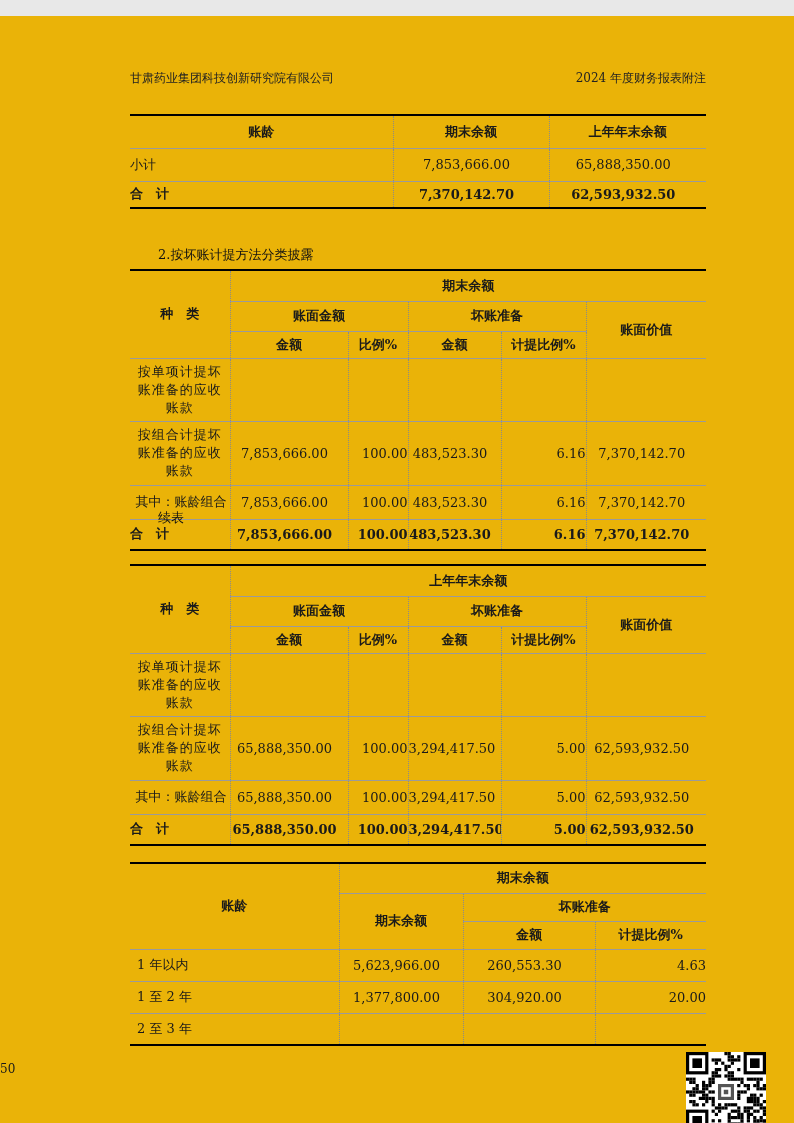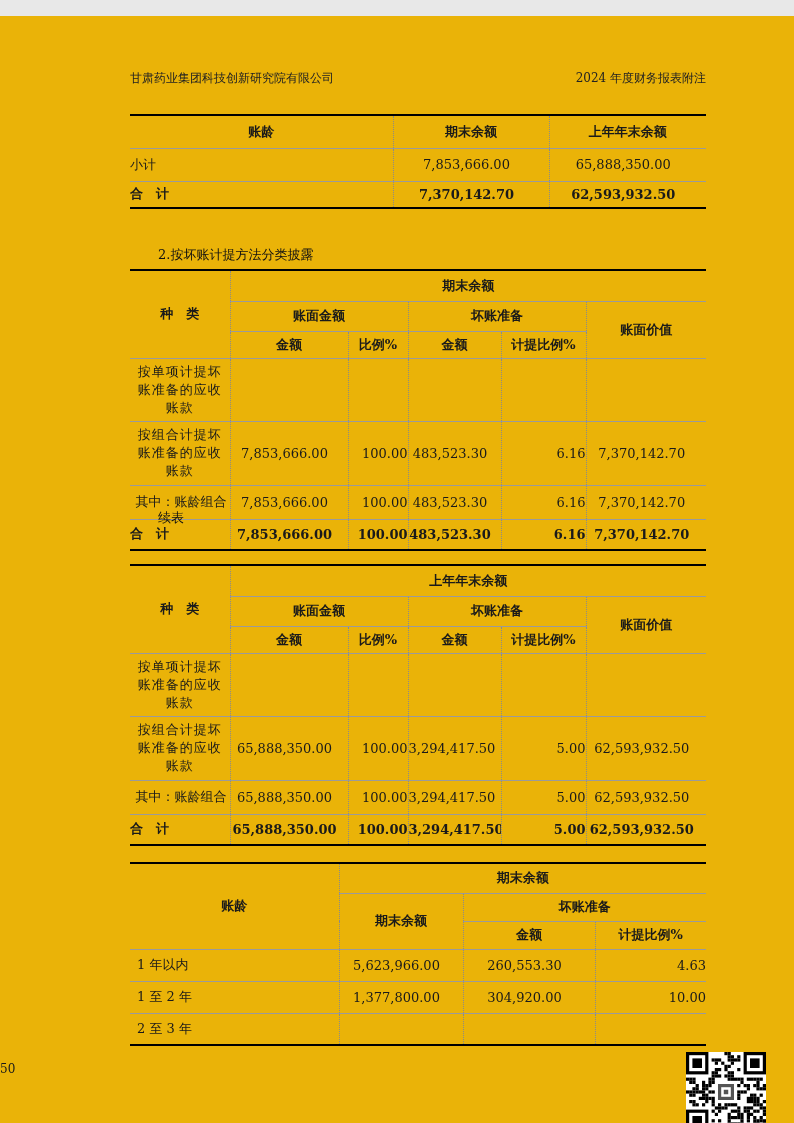--- a/index.html
+++ b/index.html
@@ -227,21 +227,21 @@
     <tr class="rh32">
       <td class="lbl-l">1 年以内</td>
       <td class="num">5,623,966.00</td>
       <td class="num">260,553.30</td>
       <td class="ctr">4.63</td>
     </tr>
     <tr class="rh32">
       <td class="lbl-l">1 至 2 年</td>
       <td class="num">1,377,800.00</td>
       <td class="num">304,920.00</td>
-      <td class="ctr">10.00</td>
+      <td class="ctr">20.00</td>
     </tr>
     <tr class="rh32">
       <td class="lbl-l">2 至 3 年</td>
       <td class="num"></td>
       <td class="num"></td>
       <td class="ctr"></td>
     </tr>
     </tbody>
   </table>
 

